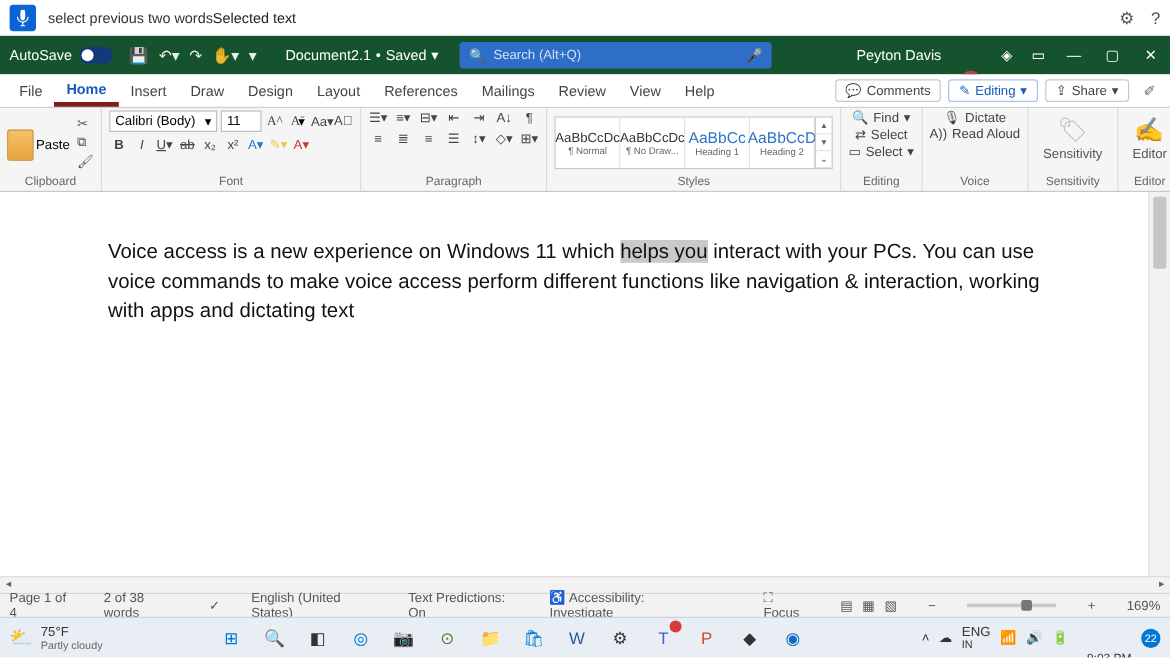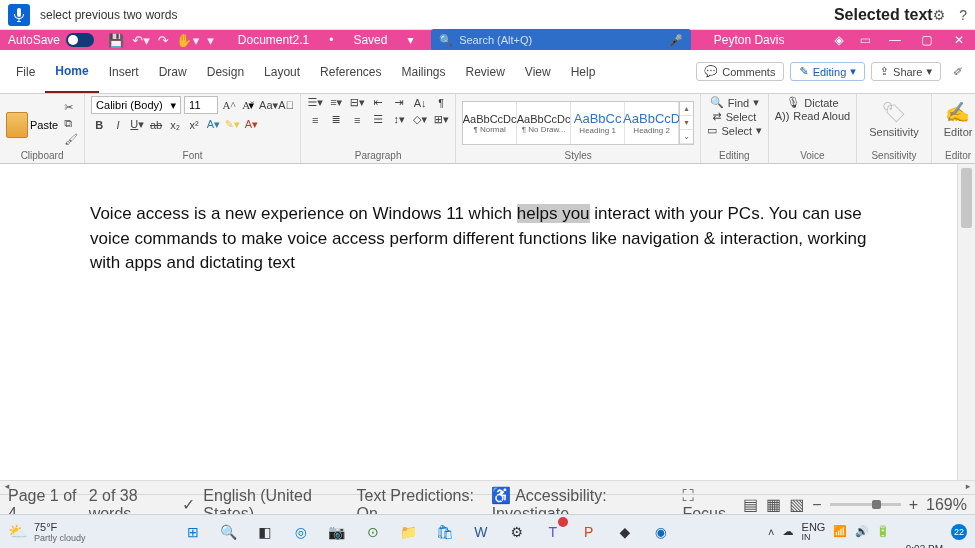--- a/index.html
+++ b/index.html
@@ -2,42 +2,42 @@
 <html><head>
 <meta charset="utf-8">
 <style>
 * { margin: 0; padding: 0; box-sizing: border-box; font-family: "Segoe UI", sans-serif; }
 body { width: 975px; height: 548px; overflow: hidden; background: #fff; display: flex; flex-direction: column; }
 
 
 .voice-bar { background: #fff; height: 30px; display: flex; align-items: center; padding: 0 8px; border-bottom: 1px solid #e0e0e0; }
 .voice-mic { width: 22px; height: 22px; background: #0a64d6; border-radius: 3px; display: flex; align-items: center; justify-content: center; color: #fff; font-size: 12px; }
 .voice-command { margin-left: 10px; font-size: 12px; color: #333; flex: 0 0 auto; }
-.voice-center { flex: 1; text-align: right; font-size: 16px; font-weight: 700; color: #222; }
+.voice-center { flex: 1; text-align: left; font-size: 12px; font-weight: 400; color: #222; }
 .voice-right { display: flex; gap: 14px; color: #555; font-size: 14px; }
 
 
-.title-bar { background: #ec4899; height: 20px; display: flex; align-items: center; color: #fff; font-size: 12px; }
+.title-bar { background: #14532d; height: 32px; display: flex; align-items: center; color: #fff; font-size: 12px; }
 .autosave { display: flex; align-items: center; gap: 6px; padding: 0 8px; }
 .toggle { width: 28px; height: 14px; background: #103a78; border-radius: 7px; position: relative; }
 .toggle::after { content: ""; position: absolute; left: 2px; top: 2px; width: 10px; height: 10px; background: #fff; border-radius: 50%; }
 .qat { display: flex; gap: 8px; align-items: center; padding: 0 6px; }
 .qat span { font-size: 13px; opacity: .9; }
-.doc-title { padding: 0 18px; display: flex; align-items: center; gap: 20px; }
+.doc-title { padding: 0 18px; display: flex; align-items: center; gap: 4px; }
 .searchbox { flex: 0 0 260px; background: #2e6ec9; height: 22px; border-radius: 3px; display: flex; align-items: center; padding: 0 8px; gap: 6px; font-size: 11px; color: #cfe0f5; }
 .title-spacer { flex: 1; }
 .user-area { display: flex; align-items: center; gap: 16px; padding: 0 8px; }
 .avatar { width: 18px; height: 18px; border-radius: 50%; background: #a84a4a; font-size: 9px; display: flex; align-items: center; justify-content: center; margin-top: 44px; }
 .win-controls { display: flex; }
 .win-controls div { width: 32px; text-align: center; font-size: 12px; }
 
 
-.ribbon-tabs { background: #fff; height: 44px; display: flex; align-items: center; padding: 0 6px; border-bottom: 1px solid #d0d0d0; font-size: 12px; }
+.ribbon-tabs { background: #fff; height: 28px; display: flex; align-items: center; padding: 0 6px; border-bottom: 1px solid #d0d0d0; font-size: 12px; }
 .tab { padding: 0 10px; height: 100%; display: flex; align-items: center; color: #444; }
-.tab.active { color: #185abd; border-bottom: 2px solid #7f1d1d; font-weight: 600; }
+.tab.active { color: #185abd; border-bottom: 4px solid #7f1d1d; font-weight: 600; }
 .tab-right { margin-left: auto; display: flex; gap: 6px; align-items: center; }
 .rbtn { border: 1px solid #c9c9c9; padding: 2px 8px; border-radius: 3px; font-size: 11px; color: #444; display: flex; align-items: center; gap: 4px; }
 .rbtn.blue { color: #185abd; border-color: #a9c3e8; }
 
 
 .ribbon { background: #f5f5f5; height: 70px; display: flex; border-bottom: 1px solid #c9c9c9; font-size: 11px; }
 .group { border-right: 1px solid #dcdcdc; display: flex; flex-direction: column; padding: 2px 6px 0 6px; }
 .group-body { flex: 1; display: flex; align-items: center; gap: 4px; }
 .group-label { text-align: center; font-size: 10px; color: #666; padding-bottom: 2px; }
 .paste-btn { display: flex; align-items: center; gap: 2px; padding-top: 4px; }
@@ -67,21 +67,21 @@
 .doc-area { flex: 1; background: #fff; position: relative; display: flex; }
 .page { flex: 1; padding: 38px 90px 0 90px; font-family: Calibri, sans-serif; font-size: 17px; color: #111; line-height: 1.45; }
 .sel { background: #c9c9c9; }
 .vscroll { width: 18px; background: #f2f2f2; border-left: 1px solid #ddd; position: relative; }
 .vthumb { position: absolute; top: 4px; left: 3px; right: 3px; height: 60px; background: #c6c6c6; border-radius: 2px; }
 .hscroll { height: 14px; background: #f2f2f2; border-top: 1px solid #ddd; display:flex; }
 .hscroll .arrow{ width:14px; text-align:center; font-size:9px; color:#666; }
 .hscroll .track{ flex:1; }
 
 
-.status { height: 20px; background: #f2f2f2; border-top: 1px solid #d7d7d7; display: flex; align-items: center; font-size: 16px; color: #555; padding: 0 8px; gap: 8px; }
+.status { height: 20px; background: #f2f2f2; border-top: 1px solid #d7d7d7; display: flex; align-items: center; font-size: 11px; color: #555; padding: 0 8px; gap: 26px; }
 .status .spacer { flex: 1; }
 .view-btns { display: flex; gap: 8px; align-items: center; }
 .zoom-slider { width: 80px; height: 3px; background: #c9c9c9; position: relative; }
 .zoom-slider::after { content:""; position:absolute; left:60%; top:-3px; width:9px; height:9px; background:#777; border-radius:2px; }
 
 
 .taskbar { height: 34px; background: #e9eef5; border-top: 1px solid #c9d3e0; display: flex; align-items: center; padding: 0 8px; font-size: 11px; color: #333; }
 .weather { display: flex; align-items: center; gap: 6px; }
 .task-center { flex: 1; display: flex; justify-content: center; gap: 10px; }
 .ticon { width: 26px; height: 26px; border-radius: 4px; display: flex; align-items: center; justify-content: center; font-size: 14px; }

